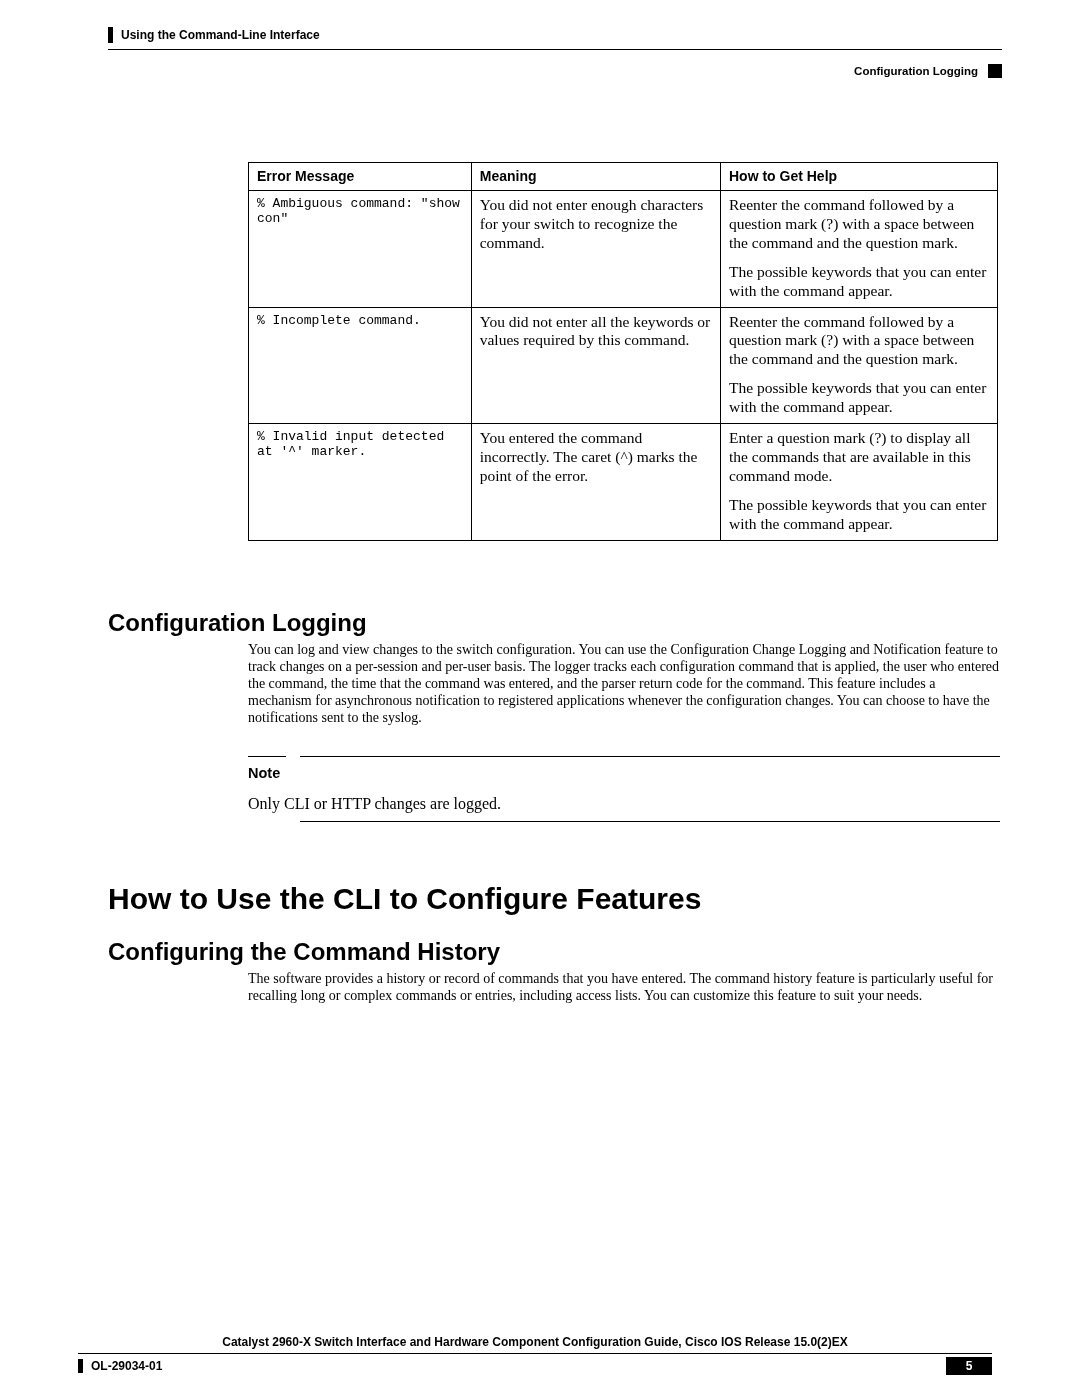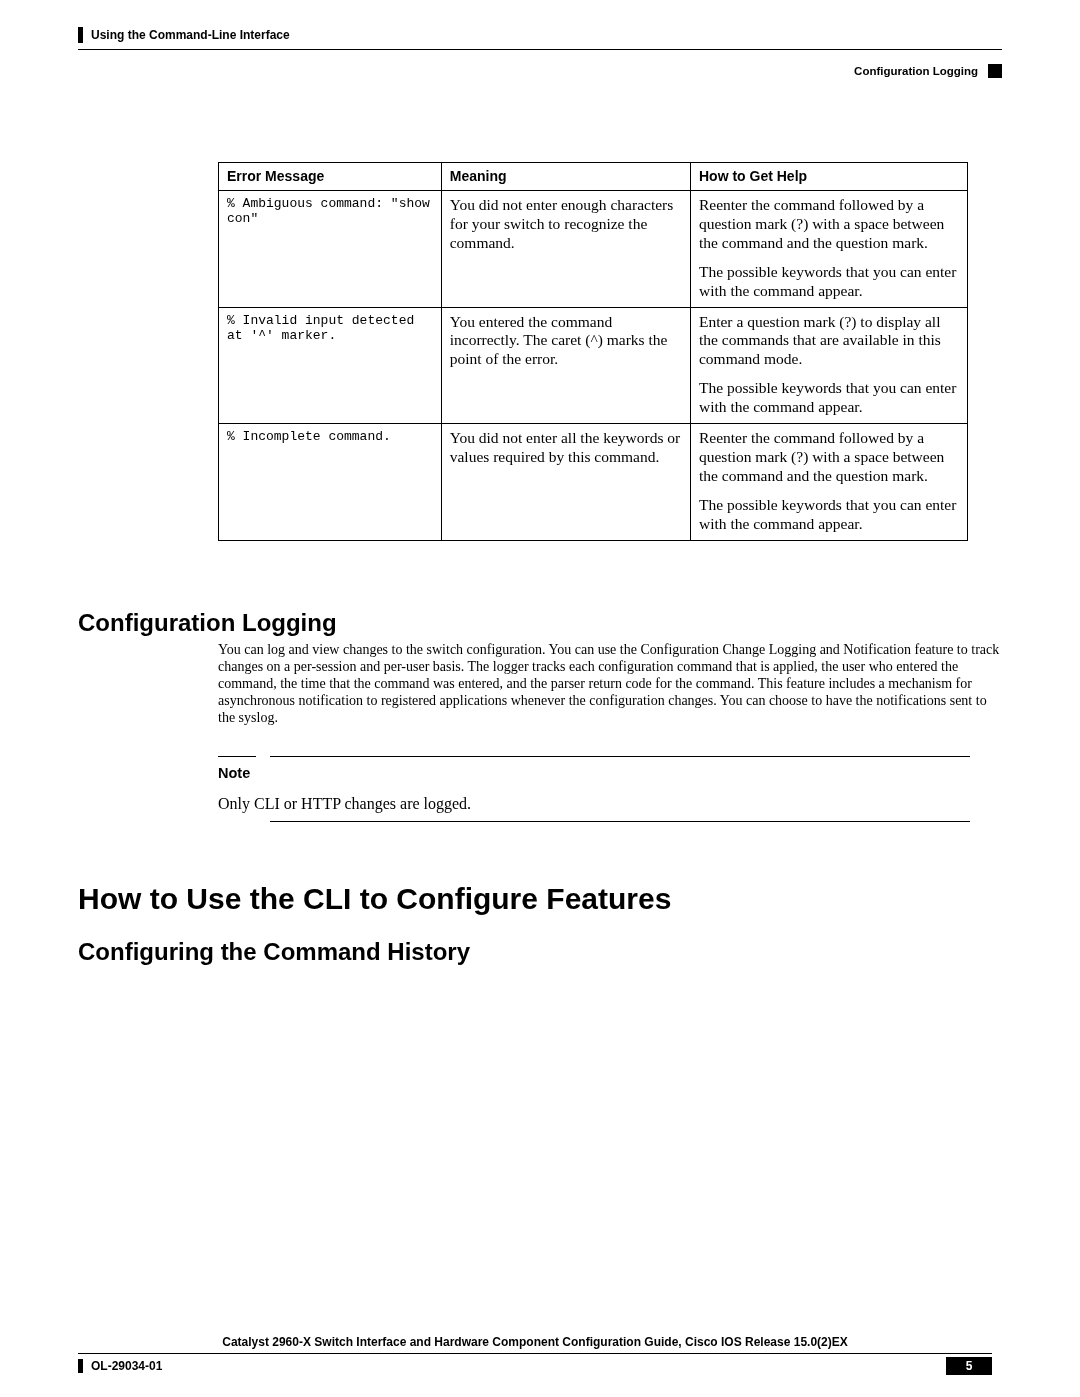--- a/index.html
+++ b/index.html
@@ -5,21 +5,21 @@
   * { box-sizing: border-box; margin: 0; padding: 0; }
   body {
     width: 1080px;
     height: 1397px;
     background: #fff;
     font-family: "Times New Roman", Times, serif;
     color: #000;
     position: relative;
   }
   .page {
-    padding: 28px 78px 20px 78px;
+    padding: 28px 78px 20px 108px;
     height: 100%;
     position: relative;
   }
   .header-row {
     display: flex;
     justify-content: space-between;
     align-items: flex-start;
     font-family: Arial, Helvetica, sans-serif;
     font-size: 12px;
     font-weight: bold;
@@ -218,35 +218,35 @@
       <tbody>
         <tr>
           <td class="err-msg">% Ambiguous command: "show con"</td>
           <td class="meaning">You did not enter enough characters for your switch to recognize the command.</td>
           <td class="help">
             <p>Reenter the command followed by a question mark (?) with a space between the command and the question mark.</p>
             <p>The possible keywords that you can enter with the command appear.</p>
           </td>
         </tr>
         <tr>
+          <td class="err-msg">% Incomplete command.</td>
+          <td class="meaning">You did not enter all the keywords or values required by this command.</td>
+          <td class="help">
+            <p>Reenter the command followed by a question mark (?) with a space between the command and the question mark.</p>
+            <p>The possible keywords that you can enter with the command appear.</p>
+          </td>
+        </tr>
+        <tr>
           <td class="err-msg">% Invalid input detected at '^' marker.</td>
           <td class="meaning">You entered the command incorrectly. The caret (^) marks the point of the error.</td>
           <td class="help">
             <p>Enter a question mark (?) to display all the commands that are available in this command mode.</p>
             <p>The possible keywords that you can enter with the command appear.</p>
           </td>
         </tr>
-        <tr>
-          <td class="err-msg">% Incomplete command.</td>
-          <td class="meaning">You did not enter all the keywords or values required by this command.</td>
-          <td class="help">
-            <p>Reenter the command followed by a question mark (?) with a space between the command and the question mark.</p>
-            <p>The possible keywords that you can enter with the command appear.</p>
-          </td>
-        </tr>
       </tbody>
     </table>
 
     <h2 class="section">Configuration Logging</h2>
     <p class="body-para">You can log and view changes to the switch configuration. You can use the Configuration Change Logging and Notification feature to track changes on a per-session and per-user basis. The logger tracks each configuration command that is applied, the user who entered the command, the time that the command was entered, and the parser return code for the command. This feature includes a mechanism for asynchronous notification to registered applications whenever the configuration changes. You can choose to have the notifications sent to the syslog.</p>
 
     <div class="note-block">
       <div class="note-rule-row">
         <div class="note-rule-short"></div>
         <div class="note-rule-long"></div>
@@ -257,20 +257,21 @@
       </div>
       <div class="note-rule-row">
         <div style="width:38px"></div>
         <div class="note-rule-long"></div>
       </div>
     </div>
 
     <h1 class="chapter">How to Use the CLI to Configure Features</h1>
 
     <h2 class="subsection">Configuring the Command History</h2>
+    <p class="body-para">The software provides a history or record of commands that you have entered. The command history feature is particularly useful for recalling long or complex commands or entries, including access lists. You can customize this feature to suit your needs.</p>
 
   </div>
 
   <div class="footer">
     <div class="footer-title">Catalyst 2960-X Switch Interface and Hardware Component Configuration Guide, Cisco IOS Release 15.0(2)EX</div>
     <div class="footer-row">
       <div class="footer-left">
         <div class="footer-bar-left"></div>
         <span>OL-29034-01</span>
       </div>

